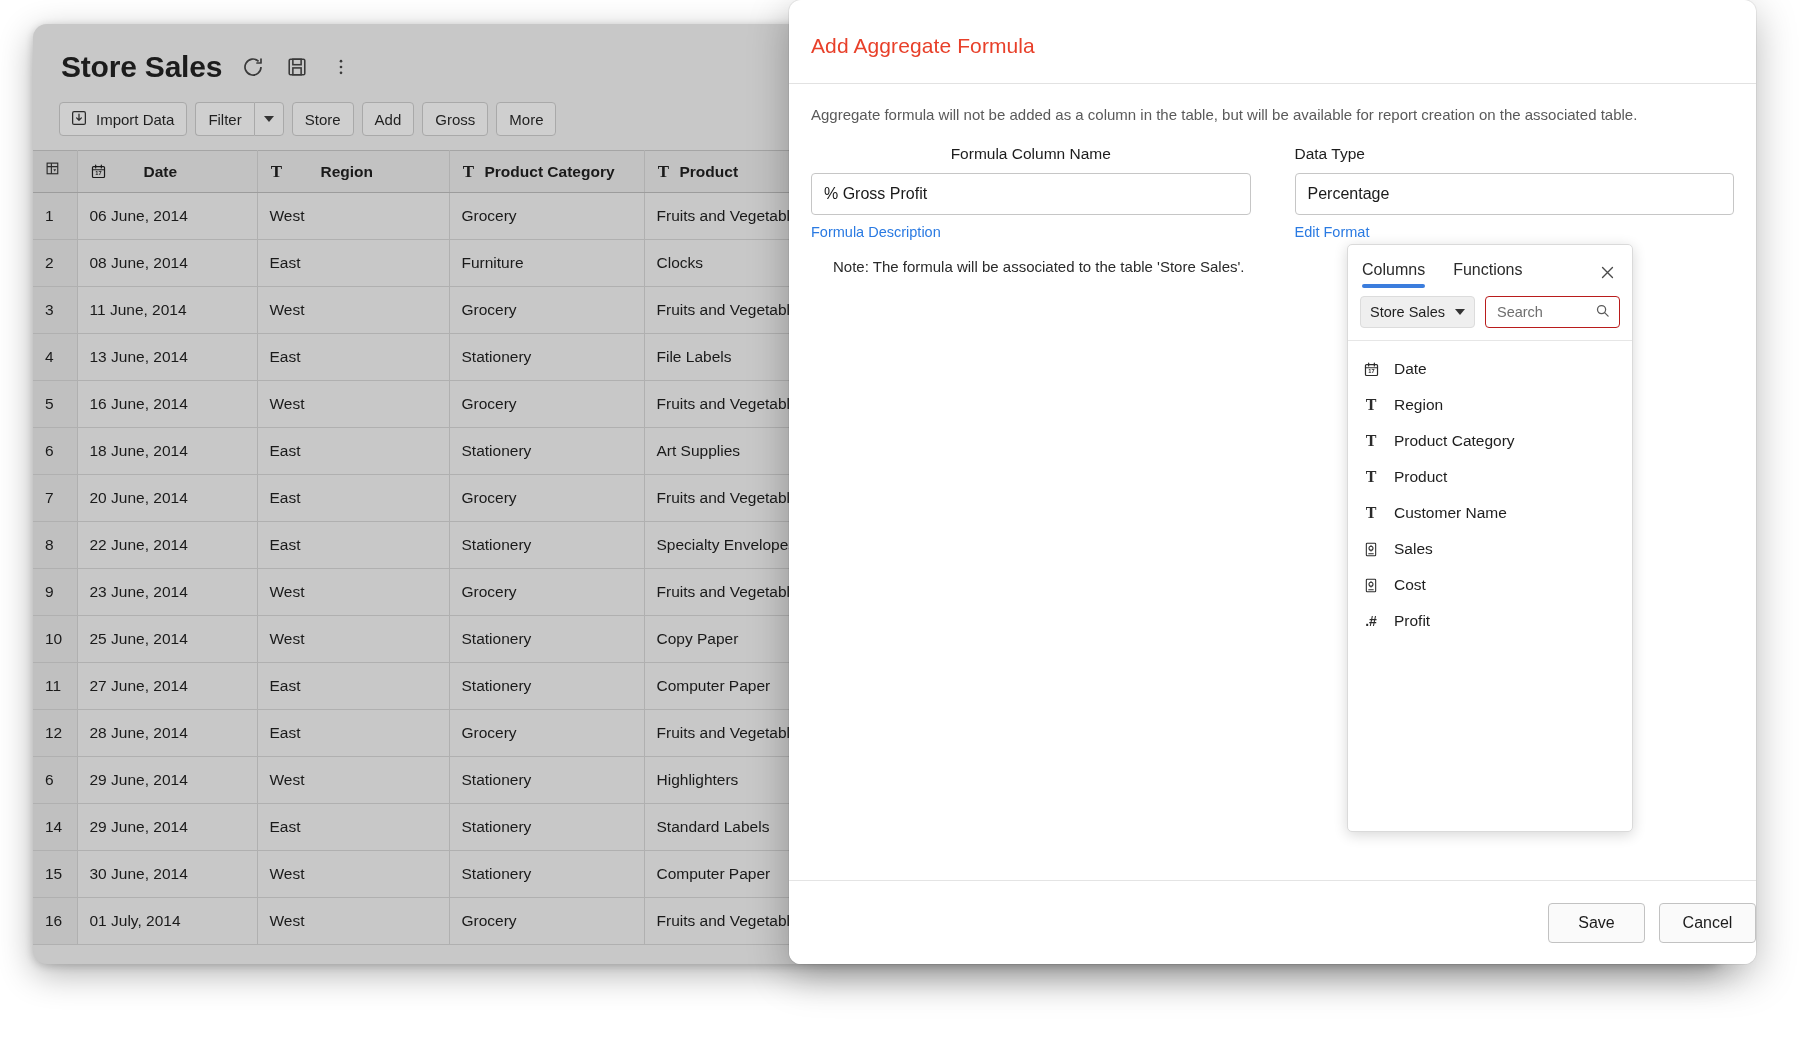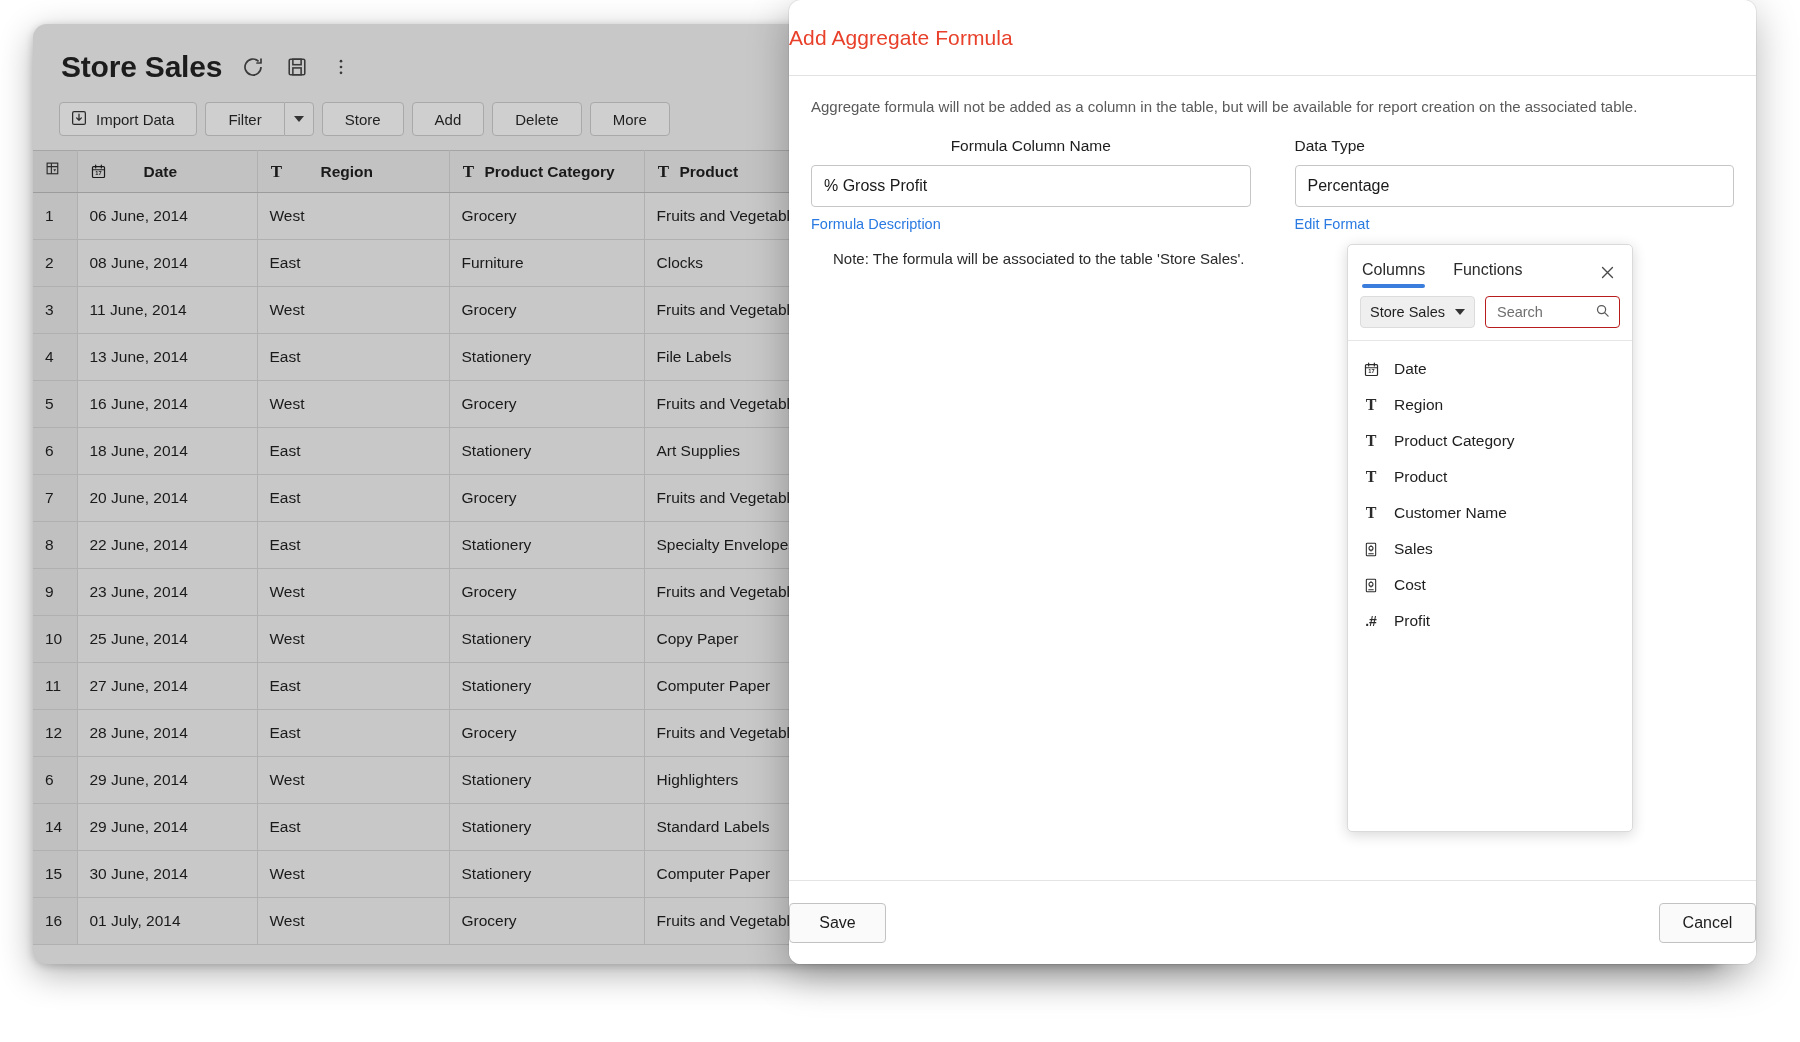--- a/index.html
+++ b/index.html
@@ -50,21 +50,21 @@
     gap: 8px;
   }
   .tb-btn {
     height: 34px;
     background: #cfcfcf;
     border: 1px solid #a9a9a9;
     border-radius: 4px;
     font-size: 15px;
     color: #1f1f1f;
     display: inline-flex; align-items: center; justify-content: center;
-    padding: 0 22px;
+    padding: 0 12px;
     cursor: pointer;
     white-space: nowrap;
     font-family: "Liberation Sans", sans-serif;
   }
   .tb-btn.with-icon { padding-left: 10px; gap: 8px; }
   .tb-group { display: flex; }
   .tb-group .tb-btn:first-child { border-radius: 4px 0 0 4px; border-right: none; }
   .tb-group .tb-caret {
     width: 30px; padding: 0;
     border-radius: 0 4px 4px 0;
@@ -136,21 +136,23 @@
     left: 789px; top: 0px;
     width: 967px; height: 964px;
     background: #ffffff;
     border-radius: 12px;
     box-shadow: 0 12px 40px rgba(0,0,0,0.28), 0 0 0 1px rgba(0,0,0,0.06);
     overflow: hidden;
   }
   #dlg-header {
     height: 76px;
     display: flex; align-items: center;
+    padding-left: 22px;
     border-bottom: 1px solid #e2e2e2;
+    margin-top: 8px;
   }
   #dlg-title {
     color: #e8402a;
     font-size: 21px;
     letter-spacing: 0.1px;
   }
   #dlg-body { padding: 22px 22px 0 22px; }
   #dlg-note {
     font-size: 15px; color: #5a5a5a;
     margin-bottom: 22px;
@@ -314,21 +316,21 @@
   
   #dlg-footer-note {
     font-size: 15px; color: #2a2a2a;
     padding: 18px 22px 0 22px;
   }
   #dlg-actions {
     position: absolute;
     left: 0; right: 0; bottom: 0;
     height: 84px;
     border-top: 1px solid #e4e4e4;
-    display: flex; align-items: center; justify-content: space-between;
+    display: flex; align-items: center; justify-content: flex-end;
     gap: 14px;
     background: #fff;
   }
   .act-btn {
     min-width: 97px;
     height: 40px;
     border: 1px solid #c2c2c2;
     border-radius: 4px;
     background: #fafafa;
     font-size: 16px;
@@ -391,21 +393,21 @@
         </div>
       </div>
 
       <div class="tb-btn">
         <span>Store</span>
       </div>
       <div class="tb-btn">
         <span>Add</span>
       </div>
       <div class="tb-btn">
-        <span>Delete</span>
+        <span>Gross</span>
       </div>
       <div class="tb-btn">
         <span>More</span>
       </div>
     </div>
 
     <div id="grid">
       <table class="grid-table">
         <colgroup>
           <col class="c-idx">

